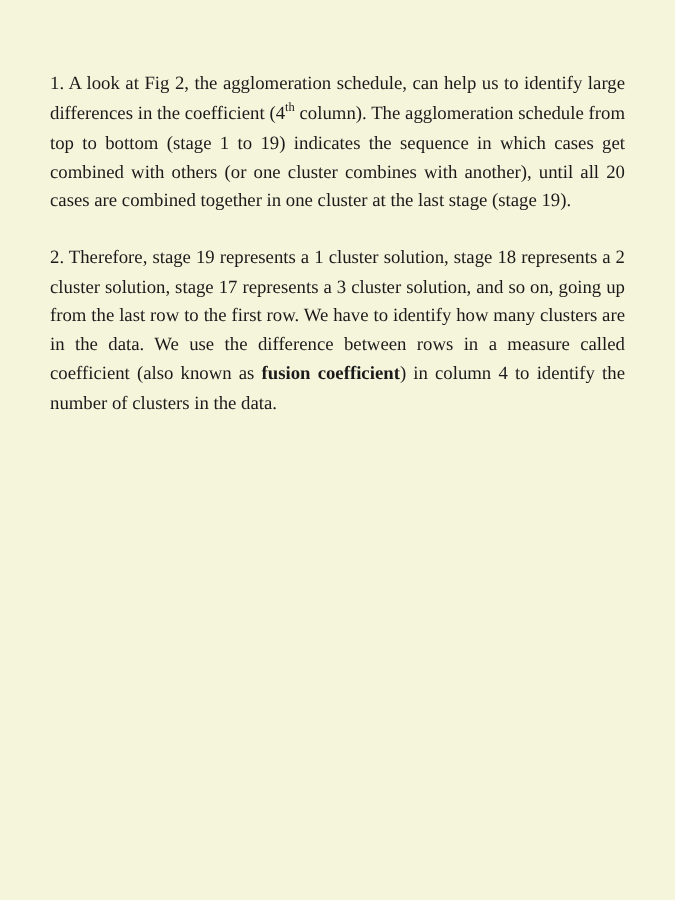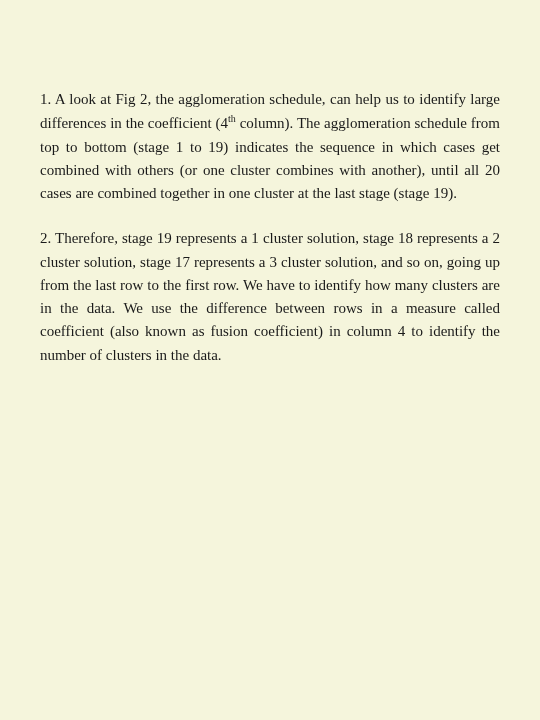--- a/index.html
+++ b/index.html
@@ -14,39 +14,38 @@
       background-color: #f5f5dc;
       font-family: "Times New Roman", Times, serif;
       font-size: 15px;
       line-height: 1.55;
       color: #1a1a1a;
       overflow: hidden;
     }
 
     .content {
       padding: 56px 40px 36px 40px;
-      margin-top: 32px;
     }
 
     .paragraph {
       margin-bottom: 22px;
       text-align: justify;
     }
 
     .paragraph p {
       text-indent: 0;
     }
 
     sup {
       font-size: 10px;
       vertical-align: super;
     }
 
     strong {
-      font-weight: normal;
+      font-weight: bold;
     }
   </style>
 </head>
 <body>
 
 <div class="content">
   <div class="paragraph">
     <p>1.  A  look  at  Fig  2,  the  agglomeration schedule,  can  help  us  to  identify  large differences in the coefficient (4<sup>th</sup> column). The agglomeration schedule from top to bottom (stage 1 to 19) indicates the sequence in which cases get combined with others (or one cluster combines with another), until all 20 cases are combined together in one cluster at the last stage (stage 19).</p>
   </div>
   <div class="paragraph">

